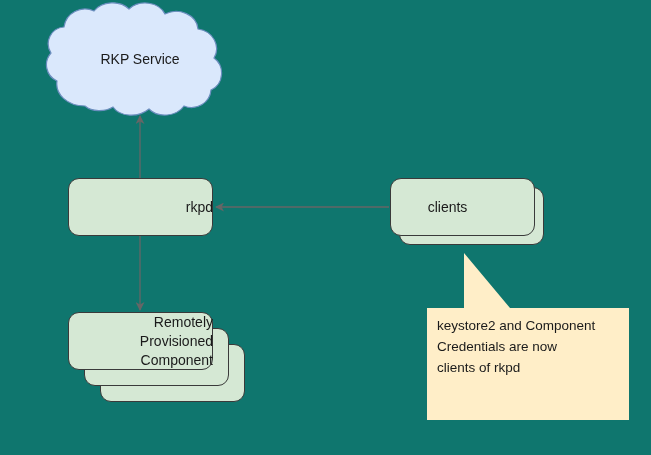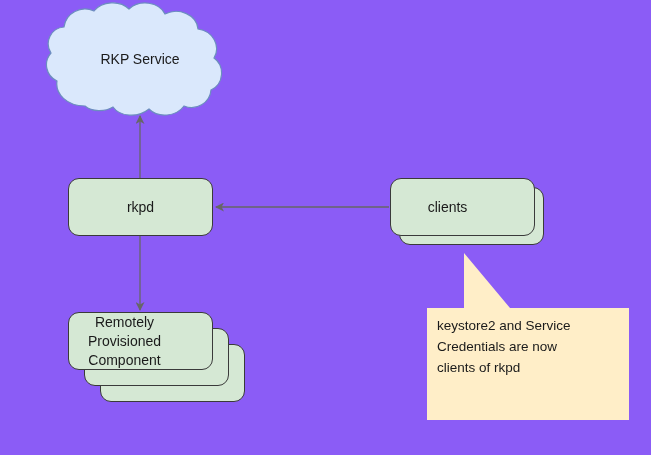--- a/index.html
+++ b/index.html
@@ -4,21 +4,21 @@
 <style>
   html, body {
     margin: 0;
     padding: 0;
     background: #000000;
   }
   #canvas {
     position: relative;
     width: 651px;
     height: 455px;
-    background: #8b5cf6;
+    background: #0f766e;
     overflow: hidden;
     font-family: "Liberation Sans", sans-serif;
   }
   .node-label {
     position: absolute;
     color: #1a1a1a;
     font-size: 14px;
     line-height: 19px;
     text-align: center;
     white-space: pre-line;
@@ -39,30 +39,30 @@
   }
   
   .box {
     position: absolute;
     background: #d5e8d4;
     border: 1px solid #3a3a3a;
     border-radius: 11px;
     box-sizing: border-box;
   }
   #rkpd-box { left: 68px; top: 178px; width: 145px; height: 58px; }
-  #rkpd-label { left: 68px; top: 198px; width: 145px; }
+  #rkpd-label { left: 68px; top: 198px; width: 145px; text-align: right; }
 
   #clients-back  { left: 399px; top: 187px; width: 145px; height: 58px; }
   #clients-front { left: 390px; top: 178px; width: 145px; height: 58px; }
   #clients-label { left: 390px; top: 198px; width: 115px; }
 
   #rpc-back2 { left: 100px; top: 344px; width: 145px; height: 58px; }
   #rpc-back1 { left: 84px;  top: 328px; width: 145px; height: 58px; }
   #rpc-front { left: 68px;  top: 312px; width: 145px; height: 58px; }
-  #rpc-label { left: 52px;  top: 313px; width: 145px; }
+  #rpc-label { left: 68px;  top: 313px; width: 145px; text-align: right; }
 
   
   #edges {
     position: absolute;
     left: 0; top: 0;
     width: 651px;
     height: 455px;
   }
   
   #callout-shape {
@@ -134,17 +134,17 @@
   <div class="box" id="rpc-back2"></div>
   <div class="box" id="rpc-back1"></div>
   <div class="box" id="rpc-front"></div>
   <div class="node-label" id="rpc-label">Remotely
 Provisioned
 Component</div>
 
   <svg id="callout-shape" viewBox="0 0 215 180" xmlns="http://www.w3.org/2000/svg">
     <path d="M44,8 L90,63 L209,63 L209,175 L7,175 L7,63 L44,63 Z" fill="#ffeec8" stroke="none"></path>
   </svg>
-  <div id="callout-text">keystore2 and Service
+  <div id="callout-text">keystore2 and Component
 Credentials are now
 clients of rkpd</div>
 
 </div>
 
 </body></html>

